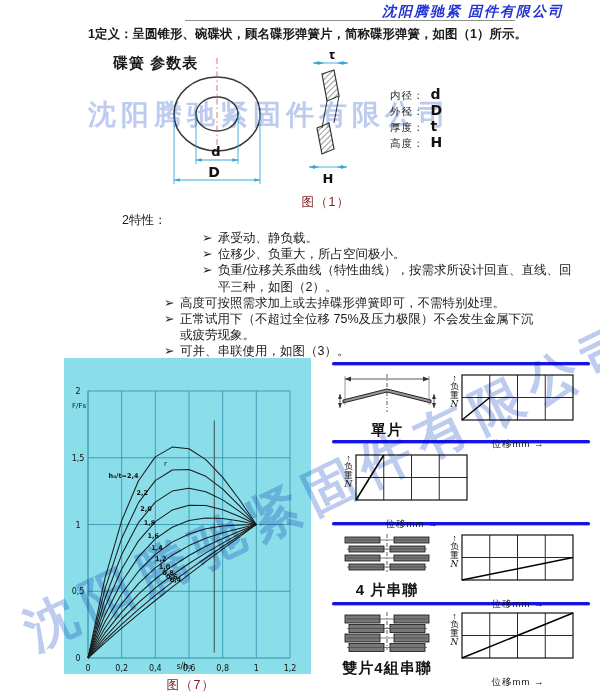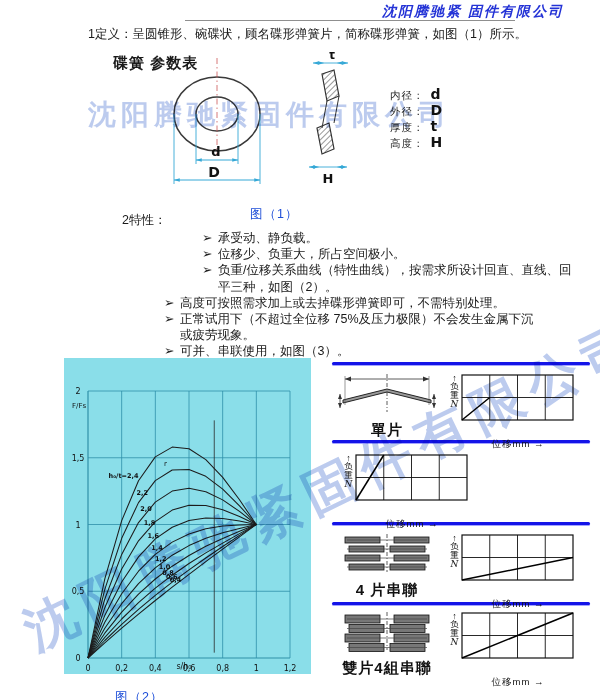--- a/index.html
+++ b/index.html
@@ -3,30 +3,30 @@
 <meta charset="utf-8">
 <style>
   html,body{margin:0;padding:0;background:#e8e8e8;}
   .page{position:relative;width:600px;height:700px;background:#ffffff;overflow:hidden;
         font-family:"Liberation Sans","DejaVu Sans",sans-serif;color:#1a1a1a;padding-left:48px;}
   
   .company{position:absolute;top:3px;right:84px;font-size:14px;font-weight:bold;font-style:italic;
            letter-spacing:2px;color:#2433d6;white-space:nowrap;}
   .header-rule{position:absolute;left:185px;top:20px;width:330px;height:1px;background:#8f8f8f;}
   
-  .definition{position:absolute;left:88px;top:26px;width:480px;font-size:12.5px;line-height:16px;}
+  .definition{position:absolute;left:88px;top:26px;width:480px;font-size:12.5px;line-height:16px;font-weight:bold;}
   
   .fig1{position:absolute;left:85px;top:52px;width:400px;height:150px;}
   .fig1-title{position:absolute;left:28px;top:2px;font-size:15px;font-weight:bold;letter-spacing:1px;}
   .fig1 svg{position:absolute;left:0;top:0;}
   .legend{position:absolute;left:305px;top:34px;}
   .legend-row{display:flex;align-items:baseline;height:16px;}
   .legend-label{font-size:10.5px;color:#222;letter-spacing:1px;}
   .legend-value{font-size:14px;font-weight:bold;color:#111;margin-left:6px;font-family:"DejaVu Sans",sans-serif;}
-  .caption{position:absolute;font-size:12.5px;color:#1d4ed8;text-align:left;letter-spacing:1px;margin-top:12px;}
+  .caption{position:absolute;font-size:12.5px;color:#7f1d1d;text-align:right;letter-spacing:1px;}
   #cap1{left:250px;top:194px;width:100px;}
   #cap2{left:115px;top:677px;width:100px;}
   #cap3{left:375px;top:677px;width:100px;}
   
   .chars{position:absolute;left:4px;top:212px;width:580px;margin-left:40px;}
   .chars-heading{margin-left:78px;font-size:12.5px;height:18px;}
   .bullet{display:flex;line-height:16.2px;font-size:12.5px;}
   .bullet .mk{width:16px;flex:0 0 16px;color:#222;}
   .bullet.ind1{padding-left:158px;}
   .bullet.ind0{padding-left:120px;}
@@ -203,21 +203,21 @@
         <text x="100.42333333333333" y="211.04736000000003" font-size="6.5" fill="#111" text-anchor="middle" font-family="&quot;DejaVu Sans&quot;,sans-serif" font-weight="bold">1,0</text>
         <path d="M24.0,300.0 L40.8,279.3 L57.7,261.0 L74.5,244.7 L91.3,230.2 L108.2,217.2 L125.0,205.5 L141.8,194.9 L158.7,185.1 L175.5,175.6 L192.3,166.5" fill="none" stroke="#1c1c1c" stroke-width="1.05" stroke-linejoin="round"></path>
         <text x="104.12666666666667" y="217.33787999999998" font-size="6.5" fill="#111" text-anchor="middle" font-family="&quot;DejaVu Sans&quot;,sans-serif" font-weight="bold">0,8</text>
         <path d="M24.0,300.0 L40.8,282.5 L57.7,266.4 L74.5,251.4 L91.3,237.4 L108.2,224.2 L125.0,211.9 L141.8,200.0 L158.7,188.5 L175.5,177.4 L192.3,166.5" fill="none" stroke="#1c1c1c" stroke-width="1.05" stroke-linejoin="round"></path>
         <text x="107.83000000000001" y="221.43633" font-size="6.5" fill="#111" text-anchor="middle" font-family="&quot;DejaVu Sans&quot;,sans-serif" font-weight="bold">0,6</text>
         <path d="M24.0,300.0 L40.8,284.8 L57.7,270.2 L74.5,256.1 L91.3,242.5 L108.2,229.2 L125.0,216.3 L141.8,203.6 L158.7,191.2 L175.5,178.8 L192.3,166.5" fill="none" stroke="#1c1c1c" stroke-width="1.05" stroke-linejoin="round"></path>
         <text x="111.53333333333335" y="223.6551" font-size="6.5" fill="#111" text-anchor="middle" font-family="&quot;DejaVu Sans&quot;,sans-serif" font-weight="bold">0,4</text>
         <text x="101.43333333333334" y="107.76000000000002" font-size="7" fill="#111" text-anchor="middle" font-family="&quot;DejaVu Sans&quot;,sans-serif">r</text>
       </svg>
   </div>
-  <div class="caption" id="cap2">图（2）</div>
+  <div class="caption" id="cap2">图（7）</div>
 
   <div id="fig3panels">
       <div class="divider" style="top: 362px;"></div>
       <div class="divider" style="top: 440px;"></div>
       <div class="divider" style="top: 522px;"></div>
       <div class="divider" style="top: 602px;"></div>
       <div class="panel" style="top: 372px;">
         <div class="draw-col"><svg width="100" height="42">
             <line x1="50" y1="2" x2="50" y2="40" stroke="#333" stroke-width="0.8" stroke-dasharray="4 2 1 2"></line>
             <path d="M6,28 L50,17 L94,28 L94,31 L50,20 L6,31 Z" fill="#9a9a9a" stroke="#222" stroke-width="1"></path>

